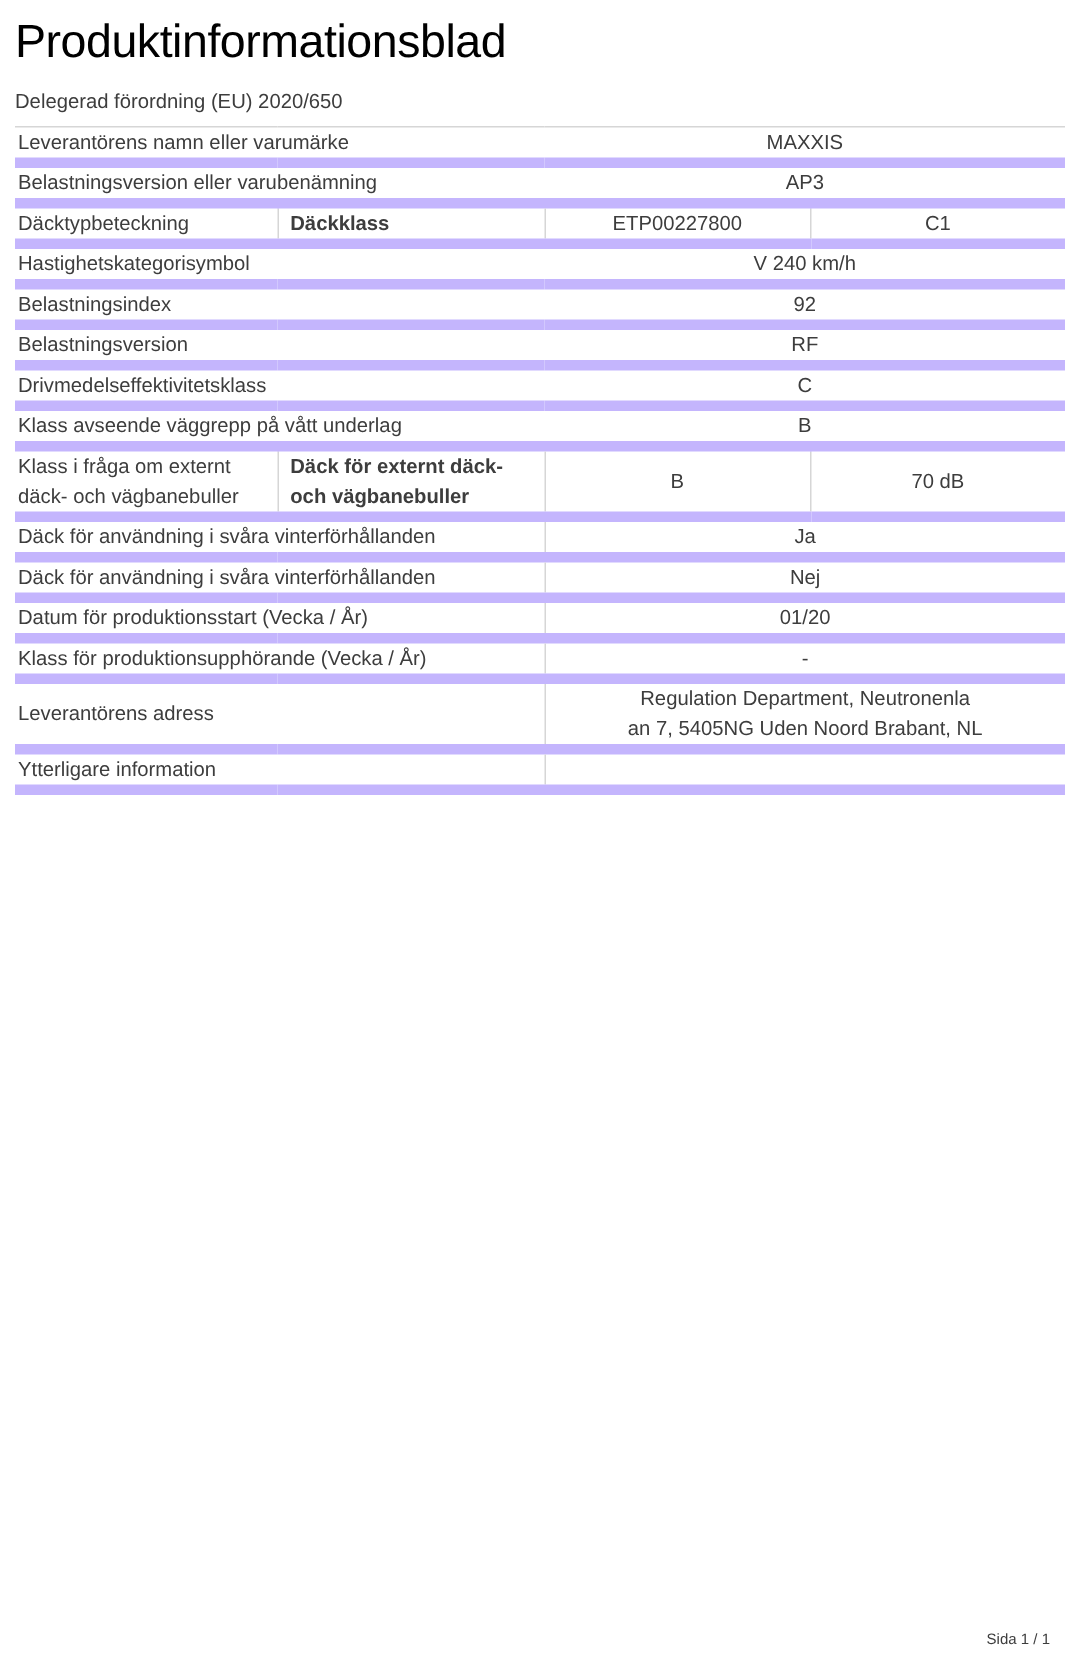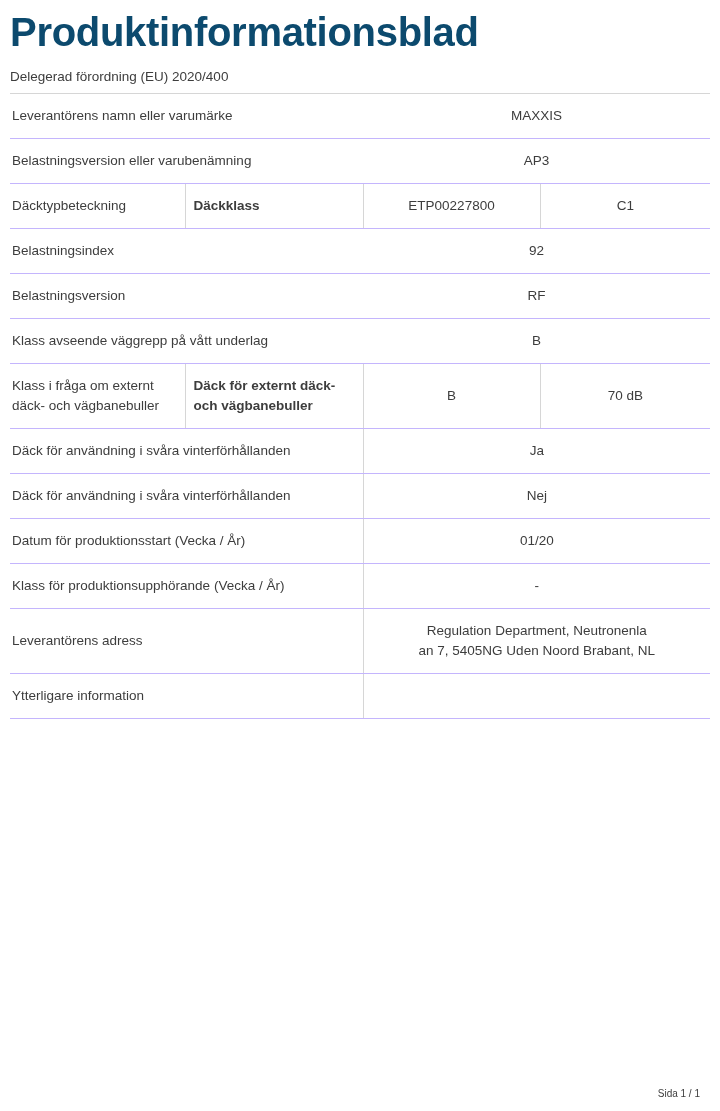--- a/index.html
+++ b/index.html
@@ -7,38 +7,38 @@
     width: 720px;
     height: 1111px;
     background: #ffffff;
     font-family: "Liberation Sans", sans-serif;
     color: #3d3d3d;
     position: relative;
     overflow: hidden;
   }
   .content { padding: 8px 10px 0 10px; }
   .title {
-    font-size: 40px;
-    font-weight: bold;
-    color: #0c4a6e;
+    font-size: 31px;
+    font-weight: normal;
+    color: #000000;
     letter-spacing: -0.3px;
     margin: 2px 0 14px 0;
   }
   .subtitle { font-size: 13.5px; margin: 0 0 9px 0; }
   table {
     width: 700px;
     border-collapse: collapse;
     table-layout: fixed;
     border-top: 1px solid #d6d6d6;
   }
   td {
     font-size: 13.5px;
     line-height: 20px;
-    padding: 12px 2px;
-    border-bottom: 1px solid #c4b5fd;
+    padding: 0 2px;
+    border-bottom: 7px solid #c4b5fd;
     vertical-align: middle;
     height: 24px;
     box-sizing: border-box;
     margin-left: 10px;
   }
   tr.tall td { height: 47px; }
   td.lbl { text-align: left; }
   td.pad { padding-left: 8px; font-weight: bold; }
   td.val { font-weight: normal; text-align: center; }
   td.vl { border-left: 1px solid #d6d6d6; }
@@ -48,21 +48,21 @@
     bottom: 12px;
     font-size: 10px;
     color: #3d3d3d;
   }
 </style>
 </head>
 <body>
 
 <div class="content">
   <div class="title">Produktinformationsblad</div>
-  <div class="subtitle">Delegerad förordning (EU) 2020/400</div>
+  <div class="subtitle">Delegerad förordning (EU) 2020/650</div>
 
   <table>
     <colgroup>
       <col style="width:175px">
         <col style="width:178px">
         <col style="width:177px">
         <col style="width:170px">
     </colgroup>
 
     <tbody>
@@ -77,31 +77,39 @@
     </tr>
 
     <tr>
       <td class="lbl">Däcktypbeteckning</td>
       <td class="lbl pad vl">Däckklass</td>
       <td class="val vl">ETP00227800</td>
       <td class="val vl">C1</td>
     </tr>
 
 
+    <tr>
+      <td class="lbl" colspan="2">Hastighetskategorisymbol</td>
+      <td class="val" colspan="2">V 240 km/h</td>
+    </tr>
 
     <tr>
       <td class="lbl" colspan="2">Belastningsindex</td>
       <td class="val" colspan="2">92</td>
     </tr>
 
     <tr>
       <td class="lbl" colspan="2">Belastningsversion</td>
       <td class="val" colspan="2">RF</td>
     </tr>
 
+    <tr>
+      <td class="lbl" colspan="2">Drivmedelseffektivitetsklass</td>
+      <td class="val" colspan="2">C</td>
+    </tr>
 
     <tr>
       <td class="lbl" colspan="2">Klass avseende väggrepp på vått underlag</td>
       <td class="val" colspan="2">B</td>
     </tr>
 
     <tr class="tall">
       <td class="lbl">Klass i fråga om externt däck- och vägbanebuller</td>
       <td class="lbl pad vl">Däck för externt däck- och vägbanebuller</td>
       <td class="val vl">B</td>

